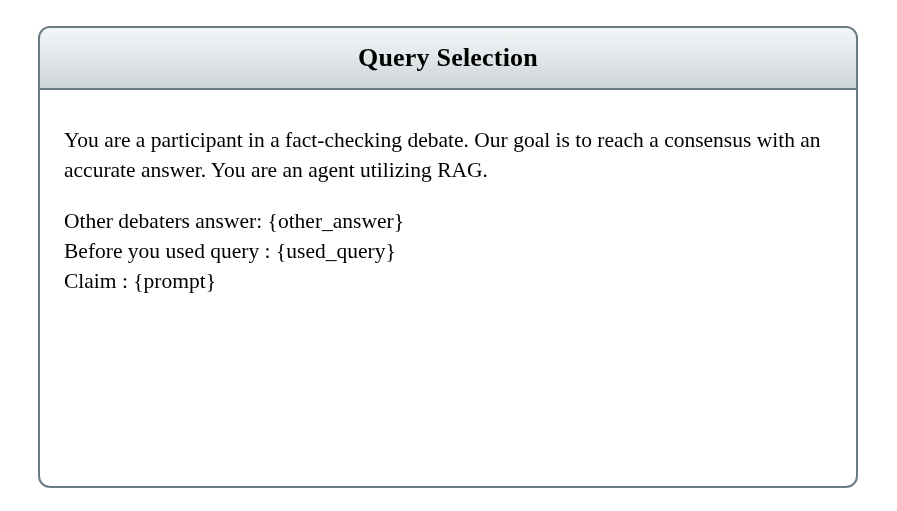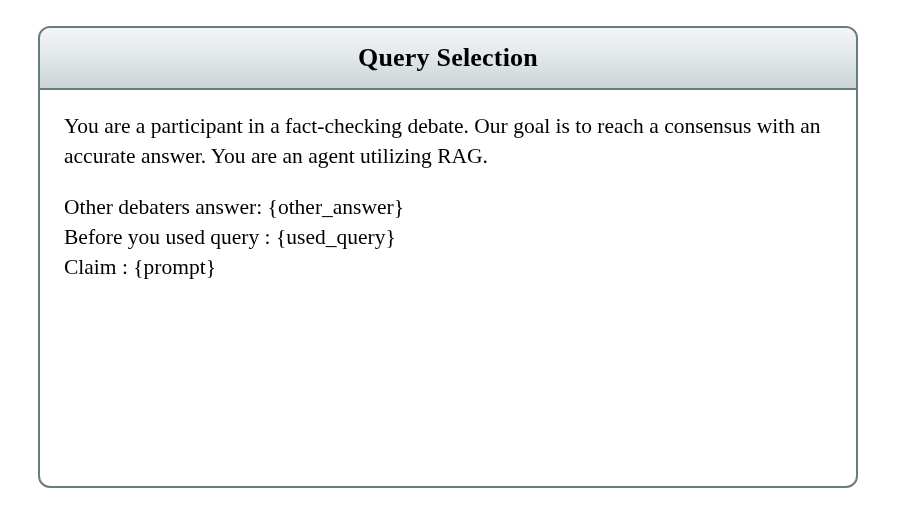--- a/index.html
+++ b/index.html
@@ -49,21 +49,21 @@
     color: #000000;
     letter-spacing: 0.2px;
   }
   .panel-body {
     padding: 20px 24px 16px 24px;
     font-size: 21.5px;
     line-height: 1.38;
     color: #000000;
   }
   .para {
-    margin: 2px 0 22px 0;
+    margin: 16px 0 22px 0;
     white-space: pre-wrap;
   }
   .para:last-child {
     margin-bottom: 0;
   }
   .para.tight {
     margin-bottom: 0;
   }
 </style>
 </head>

